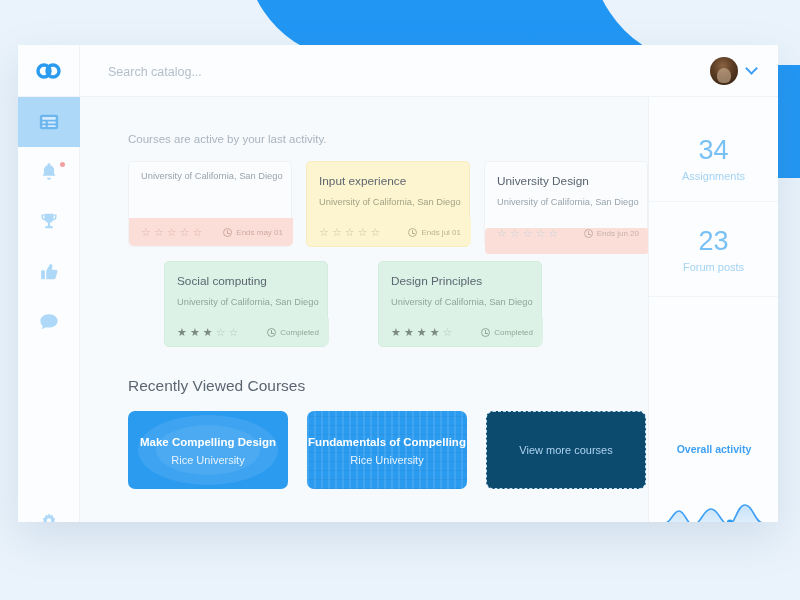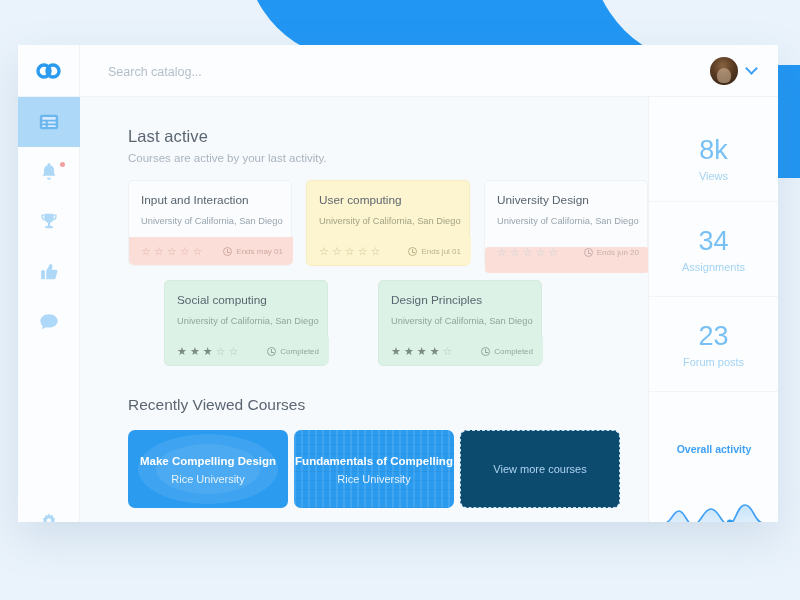--- a/index.html
+++ b/index.html
@@ -138,21 +138,21 @@
   .card.t-pinkbar .star { color: #ccd4db; }
   .card.t-green { background: #dcf2e6; border-color: #d2ecdd; margin-left: 36px; }
   .card.t-green .card-title { color: #5b6670; }
   .card.t-green .card-univ { color: #8fa69a; }
   .card.t-green .card-foot { background: #dcf2e6; color: #8fa99b; }
   .card.t-green .star.on { color: #7b8b84; }
   .card.t-green .star.off { color: #b6ccc0; }
 
   
   .rv-title { font-size: 15.5px; color: #5b6672; margin-top: 30px; }
-  .rv-grid { margin-top: 16px; display: flex; gap: 6px; }
+  .rv-grid { margin-top: 16px; display: flex; gap: 19px; }
   .rv-card {
     width: 160px; height: 78px; border-radius: 7px;
     display: flex; flex-direction: column; align-items: center; justify-content: center;
     position: relative; overflow: hidden; cursor: pointer;
   }
   .rv-blue { background: #2b9bf0; }
   .rv-blue .rv-name { color: #fff; font-weight: bold; font-size: 11.5px; text-align: center; line-height: 14px; z-index: 2; }
   .rv-blue .rv-univ { color: #e6f3fe; font-size: 11px; margin-top: 5px; z-index: 2; }
   .rv-tex-a::before {
     content: ""; position: absolute; left: 10px; top: 4px; width: 140px; height: 70px;
@@ -267,43 +267,41 @@
       </div>
       <div class="side-gear">
         <svg class="side-icon" viewBox="0 0 24 24">
           <path d="M12 2.8l1.4 2.1 2.5-.4.5 2.5 2.3 1.1-1.1 2.3 1.1 2.3-2.3 1.1-.5 2.5-2.5-.4L12 18l-1.4-2.1-2.5.4-.5-2.5-2.3-1.1L6.4 10.4 5.3 8.1l2.3-1.1.5-2.5 2.5.4z" fill="#aed8f7"></path>
           <circle cx="12" cy="10.4" r="2.5" fill="#fbfdfe"></circle>
         </svg>
       </div>
     </div>
 
     <div class="main">
-      <div class="sec-title">Last active</div>
       <div class="sec-sub">Courses are active by your last activity.</div>
 
       <div class="card-grid" id="course-grid">
           <div class="card t-pink">
-            <div class="card-title">Input and Interaction</div>
             <div class="card-univ">University of California, San Diego</div>
             <div class="card-foot">
               <div class="stars">
                 <span class="star off">☆</span>
                 <span class="star off">☆</span>
                 <span class="star off">☆</span>
                 <span class="star off">☆</span>
                 <span class="star off">☆</span>
               </div>
               <div class="meta">
                 <span class="clock"></span>
                 <span>Ends may 01</span>
               </div>
             </div>
           </div>
           <div class="card t-yellow">
-            <div class="card-title">User computing</div>
+            <div class="card-title">Input experience</div>
             <div class="card-univ">University of California, San Diego</div>
             <div class="card-foot">
               <div class="stars">
                 <span class="star off">☆</span>
                 <span class="star off">☆</span>
                 <span class="star off">☆</span>
                 <span class="star off">☆</span>
                 <span class="star off">☆</span>
               </div>
               <div class="meta">
@@ -374,24 +372,20 @@
           <div class="rv-card rv-blue rv-tex-b">
             <div class="rv-name">Fundamentals of Compelling</div>
             <div class="rv-univ">Rice University</div>
           </div>
           <div class="rv-more">View more courses</div>
         </div>
     </div>
 
     <div class="stats">
       <div id="stats-list">
-          <div class="stat">
-            <div class="stat-num">8k</div>
-            <div class="stat-lab">Views</div>
-          </div>
           <div class="stat">
             <div class="stat-num">34</div>
             <div class="stat-lab">Assignments</div>
           </div>
           <div class="stat">
             <div class="stat-num">23</div>
             <div class="stat-lab">Forum posts</div>
           </div>
         </div>
       <div class="activity">

